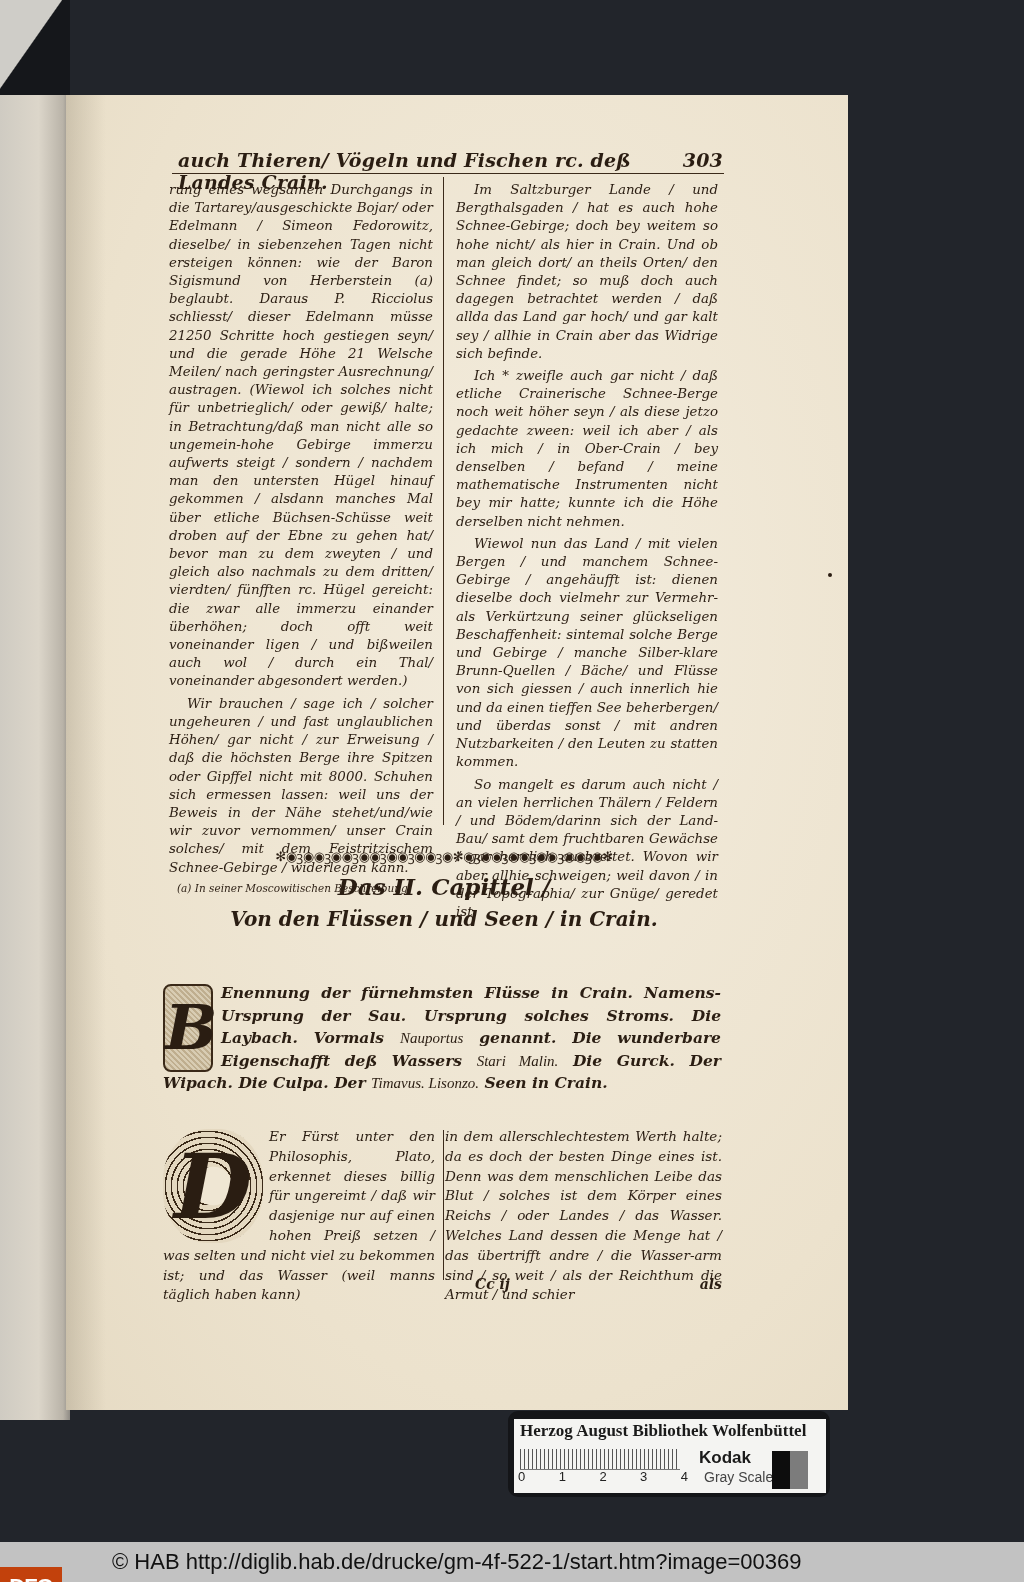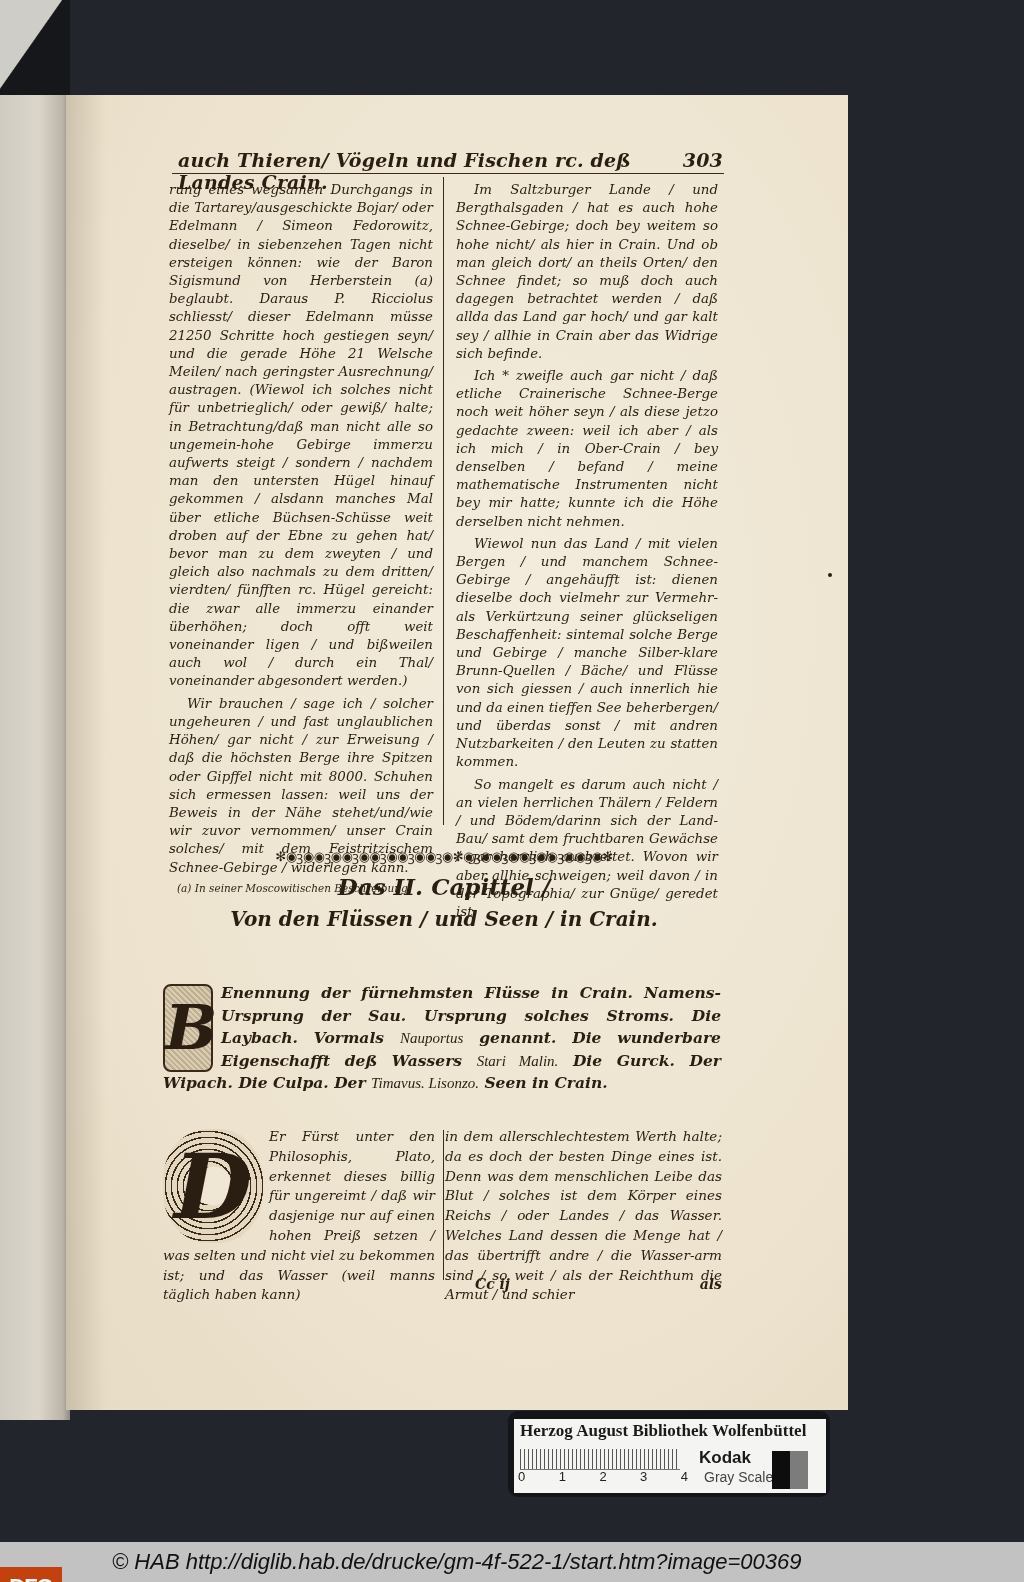--- a/index.html
+++ b/index.html
@@ -116,21 +116,20 @@
   }
   .dfg {
     position:absolute; left:0; top:0; width:62px; height:40px; background:#c2410c;
     color:#ffffff; font-family:"Liberation Sans", sans-serif; font-weight:bold;
     font-size:22px; line-height:40px; text-align:center; letter-spacing:-1px;margin-top:25px;
   }
   .copyright {
     position:absolute; left:112px; top:0; line-height:40px;
     font-family:"Liberation Sans", sans-serif; font-size:22px; color:#111;
     white-space:nowrap;
-    font-style:italic;
   }
 </style>
 </head>
 <body>
 
 <div class="left-leaf"></div>
 <div class="left-leaf-top"></div>
 
 <div class="page"></div>
 <div class="gutter-shade"></div>

